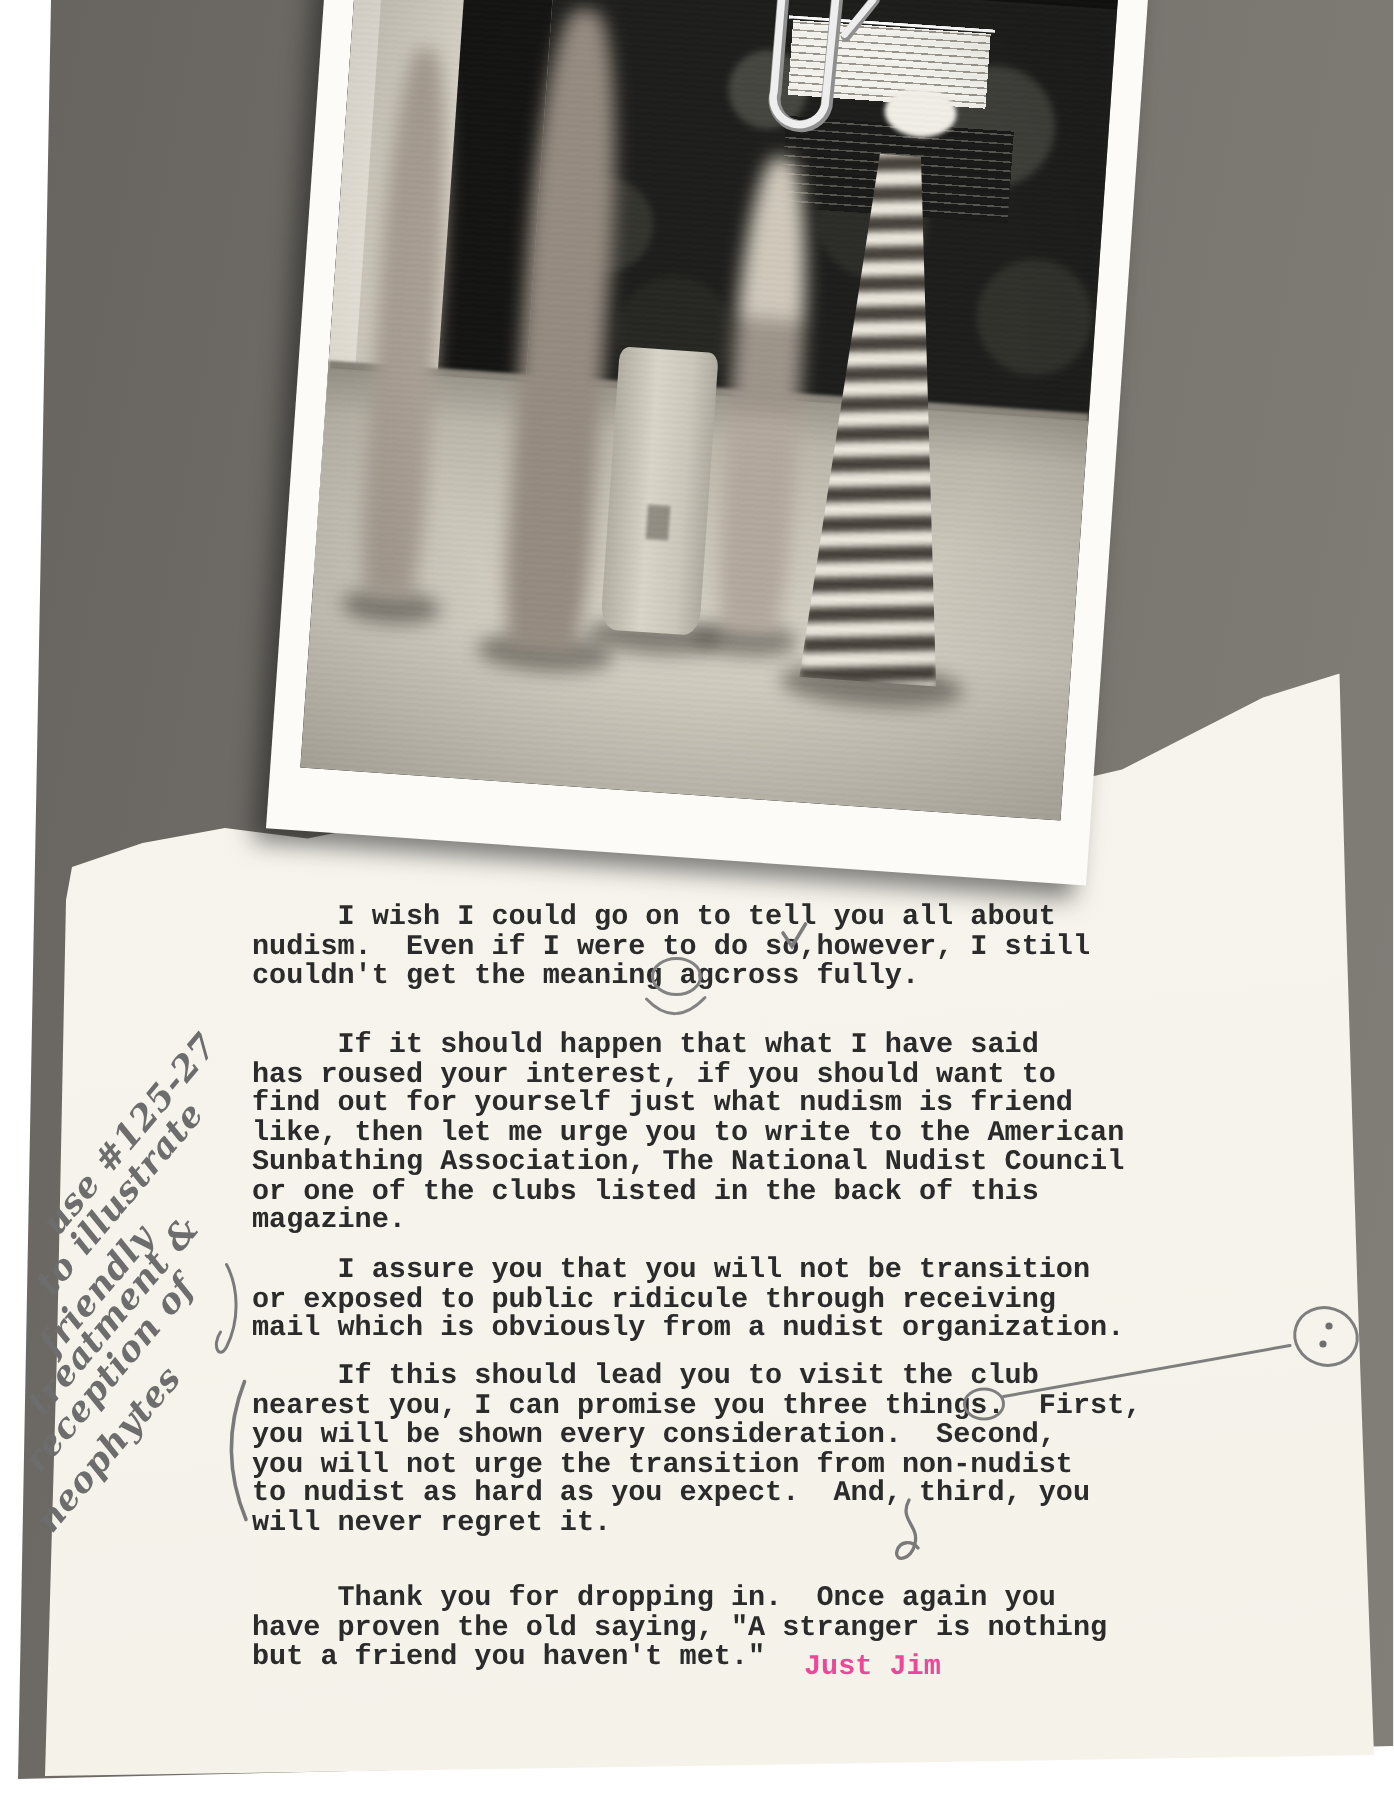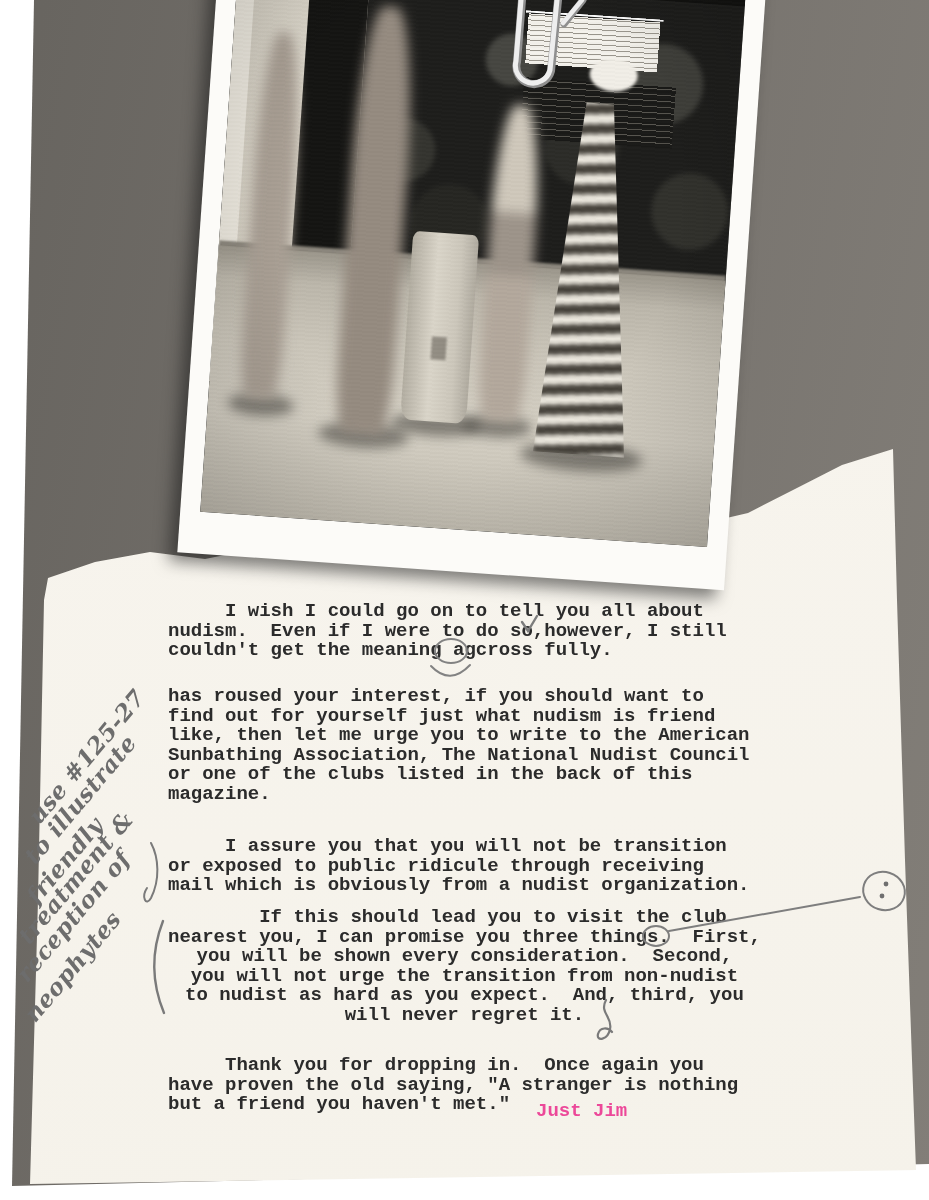--- a/index.html
+++ b/index.html
@@ -24,21 +24,21 @@
       430px 543px,540px 535px,640px 529px,705px 523px,
       748px 513px,795px 489px,842px 465px,893px 449px,
       897px 600px,905px 860px,912px 1060px,916px 1170px);
     filter:drop-shadow(0 3px 4px rgba(0,0,0,0.30));
   }
   
   .typed{position:absolute;left:168px;z-index:3;color:#2b2b2b;
     font:bold 19px/19.5px "Liberation Mono", monospace;letter-spacing:0;}
   .typed .line{white-space:pre;}
   .para1{top:602px;} .para2{top:687px;} .para3{top:837px;}
-  .para4{top:908px;text-align:center;} .para5{top:1056px;}
+  .para4{top:908px;} .para5{top:1056px;}
   .signature{position:absolute;left:536px;top:1102px;z-index:3;color:#ec4899;
     font:bold 19px/19.5px "Liberation Mono", monospace;white-space:pre;}
   
   .margin-note{position:absolute;left:0;top:0;z-index:3;}
   .note-line{
     position:absolute;height:30px;
     font-family:"DejaVu Serif", serif;font-style:italic;font-weight:600;
     font-size:23px;letter-spacing:0.5px;color:#6d6d6d;white-space:nowrap;
     transform:rotate(-50deg);transform-origin:0 50%;
   }
@@ -115,20 +115,21 @@
 <div class="backdrop"></div>
 
 <div class="paper"></div>
 
 <div class="typed para1">
   <div class="line">     I wish I could go on to tell you all about</div>
   <div class="line">nudism.  Even if I were to do so,however, I still</div>
   <div class="line">couldn't get the meaning agcross fully.</div>
 </div>
 <div class="typed para2">
+  <div class="line">     If it should happen that what I have said</div>
   <div class="line">has roused your interest, if you should want to</div>
   <div class="line">find out for yourself just what nudism is friend</div>
   <div class="line">like, then let me urge you to write to the American</div>
   <div class="line">Sunbathing Association, The National Nudist Council</div>
   <div class="line">or one of the clubs listed in the back of this</div>
   <div class="line">magazine.</div>
 </div>
 <div class="typed para3">
   <div class="line">     I assure you that you will not be transition</div>
   <div class="line">or exposed to public ridicule through receiving</div>

